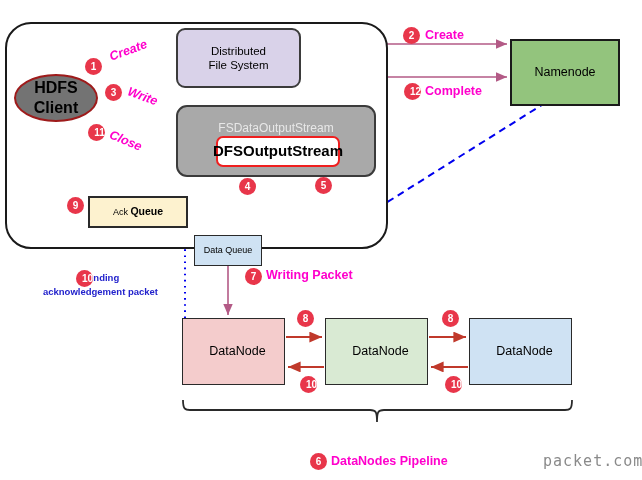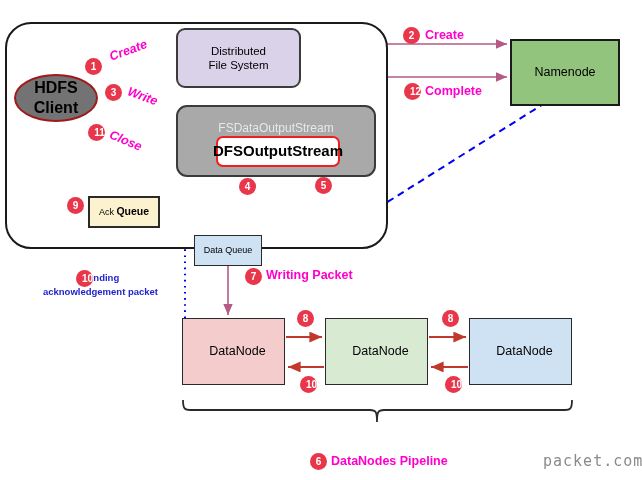--- a/index.html
+++ b/index.html
@@ -94,21 +94,21 @@
   .namenode-box {
     left: 510px; top: 39px;
     width: 110px; height: 67px;
     border: 2px solid #1a1a1a;
     background: #93c47d;
     font-size: 12.5px;
   }
   
   .ackqueue-box {
     left: 88px; top: 196px;
-    width: 72px; height: 32px;
+    width: 100px; height: 32px;
     border: 2px solid #2a2a2a;
     background: #fdf2cf;
     font-size: 9px;
   }
   .ackqueue-box b { font-size: 10.5px; }
   .dataqueue-box {
     left: 194px; top: 197px;
     width: 68px; height: 31px;
     border: 1.8px solid #2a2a2a;
     background: #cfe2f3;

